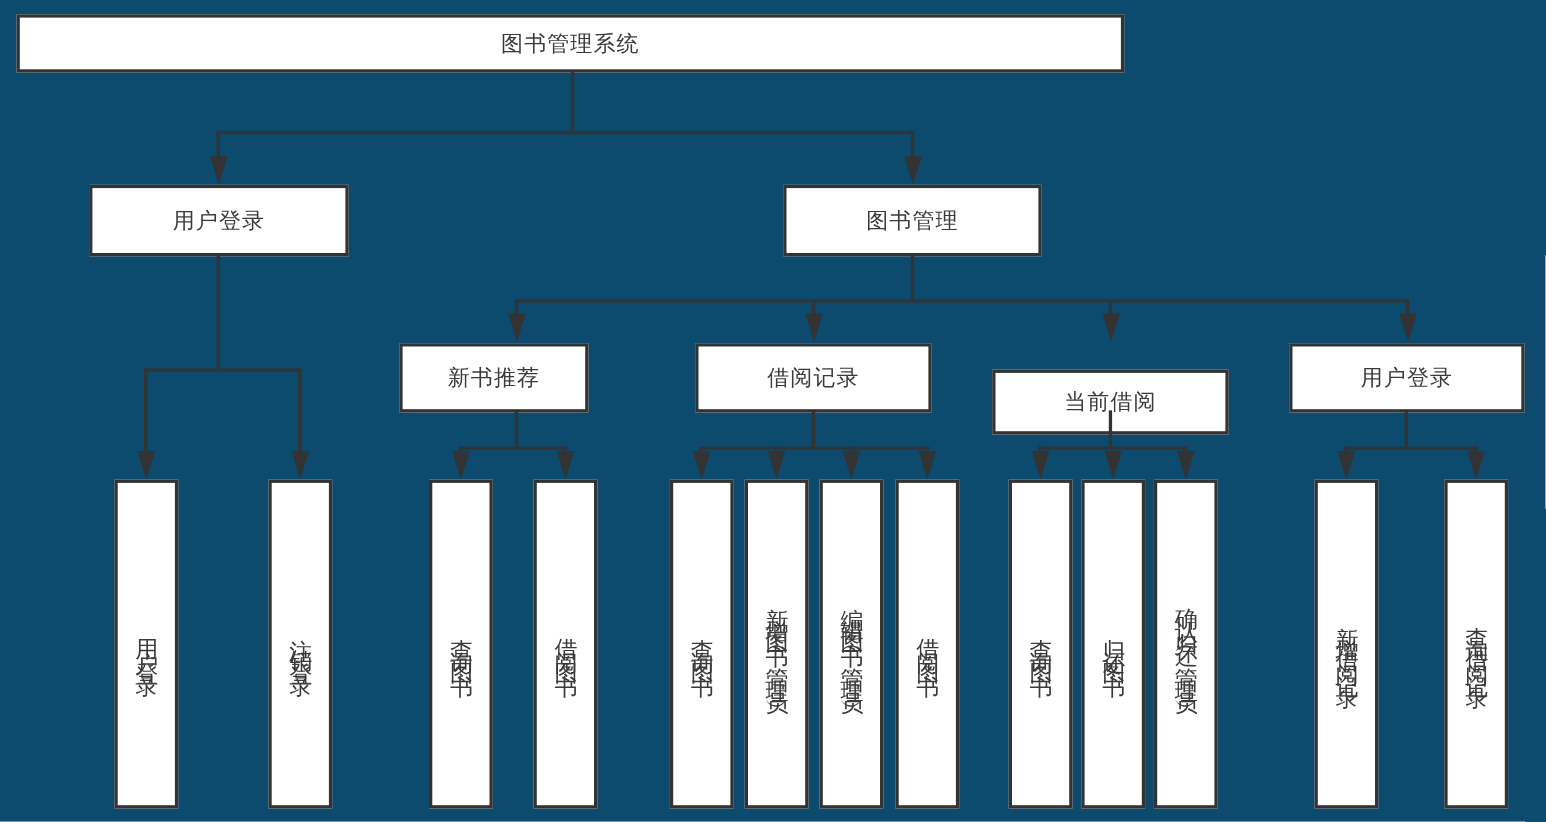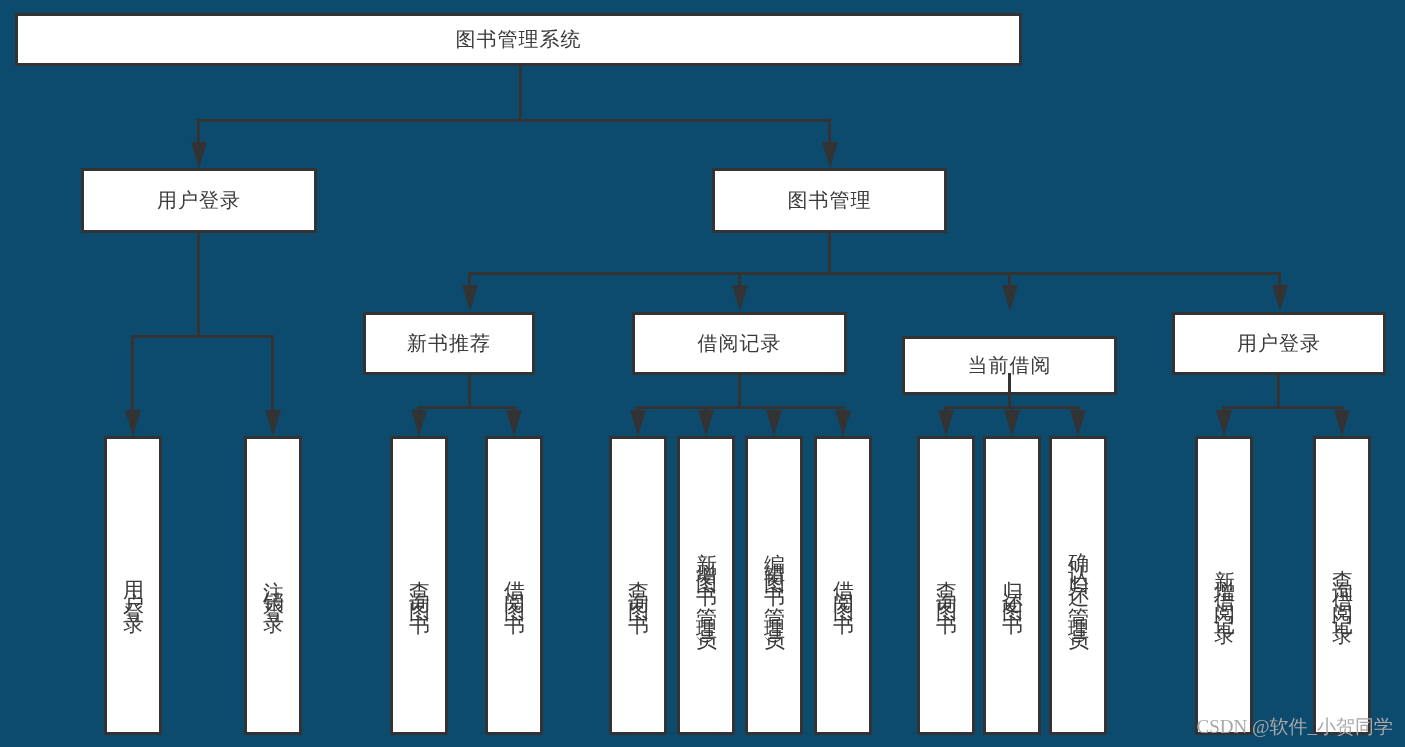--- a/index.html
+++ b/index.html
@@ -188,15 +188,14 @@
   <div class="vline" style="left:1076px;top:406px;height:8px;"></div>
   <div class="ah" style="left:1070px;top:410px;"></div>
 
   <div class="vline" style="left:1277px;top:373px;height:35px;"></div>
   <div class="hline" style="left:1222px;top:406px;width:122px;"></div>
   <div class="vline" style="left:1222px;top:406px;height:8px;"></div>
   <div class="ah" style="left:1216px;top:410px;"></div>
   <div class="vline" style="left:1340px;top:406px;height:8px;"></div>
   <div class="ah" style="left:1334px;top:410px;"></div>
 
-  <div class="watermark">CSDN @软件_小贺同学</div>
 
 </div>
 
 </body></html>

